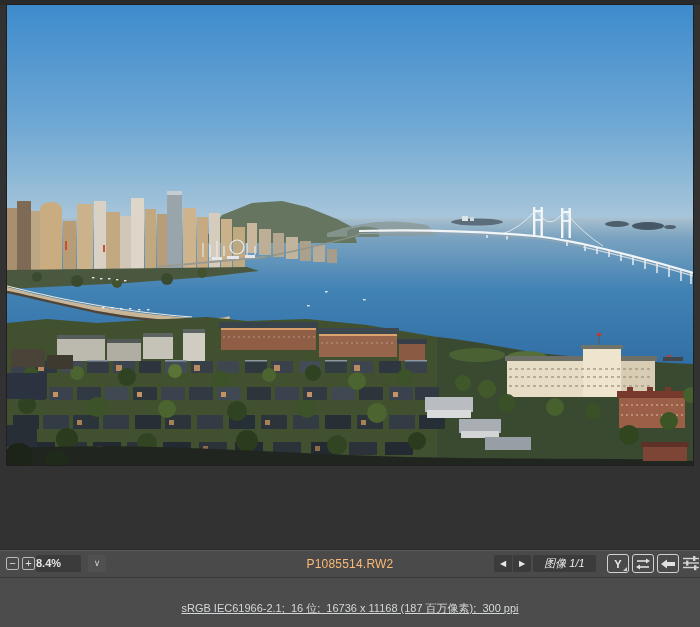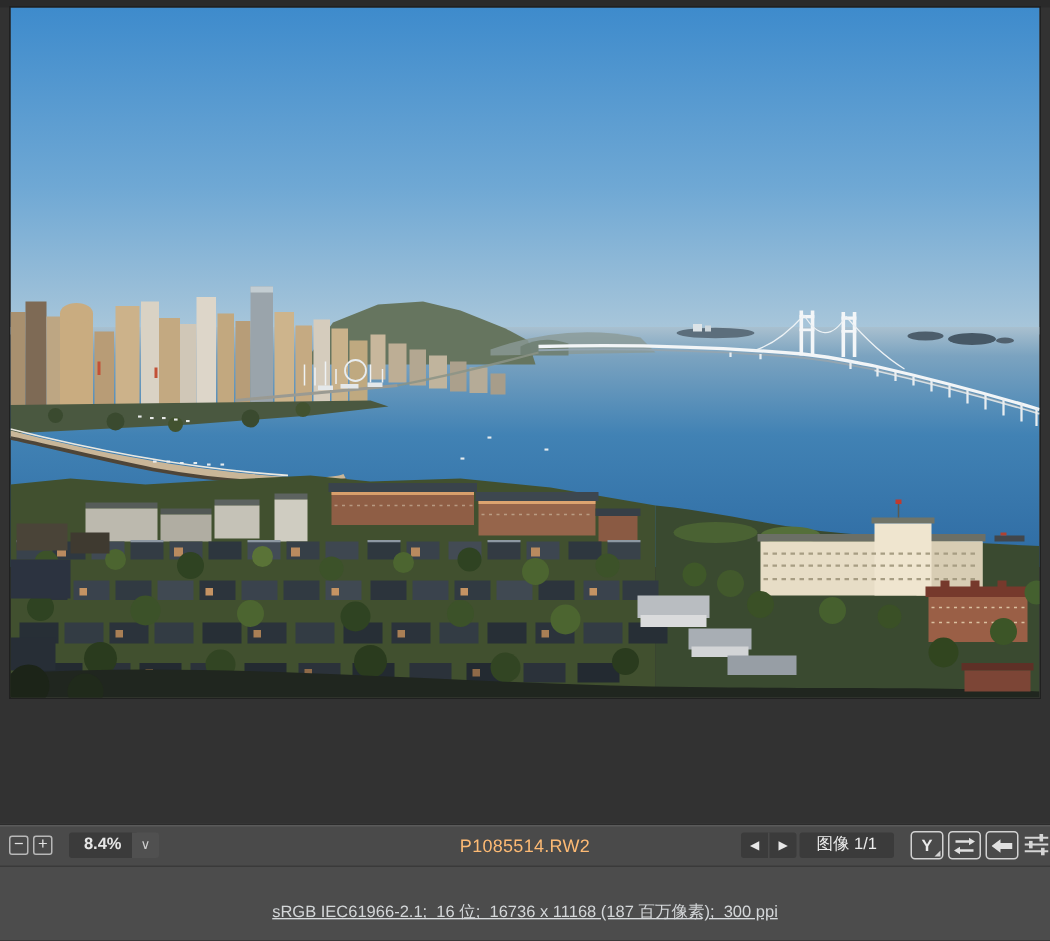--- a/index.html
+++ b/index.html
@@ -13,39 +13,39 @@
   .photo svg { display:block; }
 
   .panel { position:absolute; left:0; top:549px; width:700px; height:78px; background:#4a4a4a; border-top:1px solid #2c2c2c; box-shadow:inset 0 1px 0 #5a5a5a; }
   .seam { position:absolute; left:0; top:27px; width:700px; height:1px; background:#3a3a3a; }
   .footerband { position:absolute; left:0; top:28px; width:700px; height:50px; background:#4c4c4c; }
 
   .btn-sq { position:absolute; top:7px; width:13px; height:13px; border:1px solid #b8b8b8; border-radius:2px; color:#e2e2e2; font-size:11px; line-height:10px; text-align:center; cursor:pointer; }
   .zoom-out { left:6px; }
   .zoom-in  { left:22px; }
 
-  .zoom-field { position:absolute; left:46px; top:5px; width:45px; height:17px; background:#3b3b3b; border-radius:2px 0 0 2px; color:#e6e6e6; font-size:11px; font-weight:700; text-align:center; line-height:17px; }
+  .zoom-field { position:absolute; left:36px; top:5px; width:45px; height:17px; background:#3b3b3b; border-radius:2px 0 0 2px; color:#e6e6e6; font-size:11px; font-weight:700; text-align:left; line-height:17px; }
   .zoom-chev { position:absolute; left:88px; top:5px; width:18px; height:17px; background:#505050; border-radius:0 2px 2px 0; color:#cfcfcf; font-size:9px; text-align:center; line-height:16px; cursor:pointer; }
 
   .filename { position:absolute; left:0; right:0; top:7px; text-align:center; color:#fdba74; font-size:12px; letter-spacing:.2px; }
 
   .navgroup { position:absolute; left:494px; top:5px; width:37px; height:17px; background:#3b3b3b; border-radius:2px; display:flex; }
   .navbtn { flex:1; color:#e8e8e8; font-size:8px; text-align:center; line-height:17px; cursor:pointer; }
   .navdiv { width:1px; background:#4a4a4a; }
 
-  .counter { position:absolute; left:533px; top:5px; width:63px; height:17px; background:#3b3b3b; border-radius:2px; color:#ececec; font-size:11px; text-align:center; line-height:17px; }
+  .counter { position:absolute; left:533px; top:5px; width:63px; height:17px; background:#3b3b3b; border-radius:2px; color:#ececec; font-size:11px; text-align:center; line-height:17px;font-style:italic; }
 
   .tool-btn { position:absolute; top:4px; width:22px; height:19px; border:1.5px solid #d2d2d2; border-radius:3px; display:flex; align-items:center; justify-content:center; cursor:pointer; }
   .ybtn { left:607px; color:#ececec; font-size:11px; font-weight:700; }
   .ybtn .corner { position:absolute; right:1px; bottom:1px; width:0; height:0; border-left:4px solid transparent; border-bottom:4px solid #d2d2d2; }
   .swapbtn { left:632px; }
   .copybtn { left:657px; }
   .slidersicon { position:absolute; left:683px; top:6px; width:16px; height:15px; cursor:pointer; }
 
-  .footerlink { position:absolute; left:0; right:0; top:48px; text-align:center;text-decoration:underline; }
+  .footerlink { position:absolute; left:0; right:0; top:48px; text-align:center; }
   .footerlink a { color:#d4d7d9; font-size:11px; text-decoration:underline; white-space:pre; cursor:pointer; }
 </style>
 </head>
 <body>
 
 <div id="app">
   <div class="canvas">
     <div class="topstrip"></div>
     <div class="photo">
       <svg width="686" height="460" viewBox="0 0 686 460">

